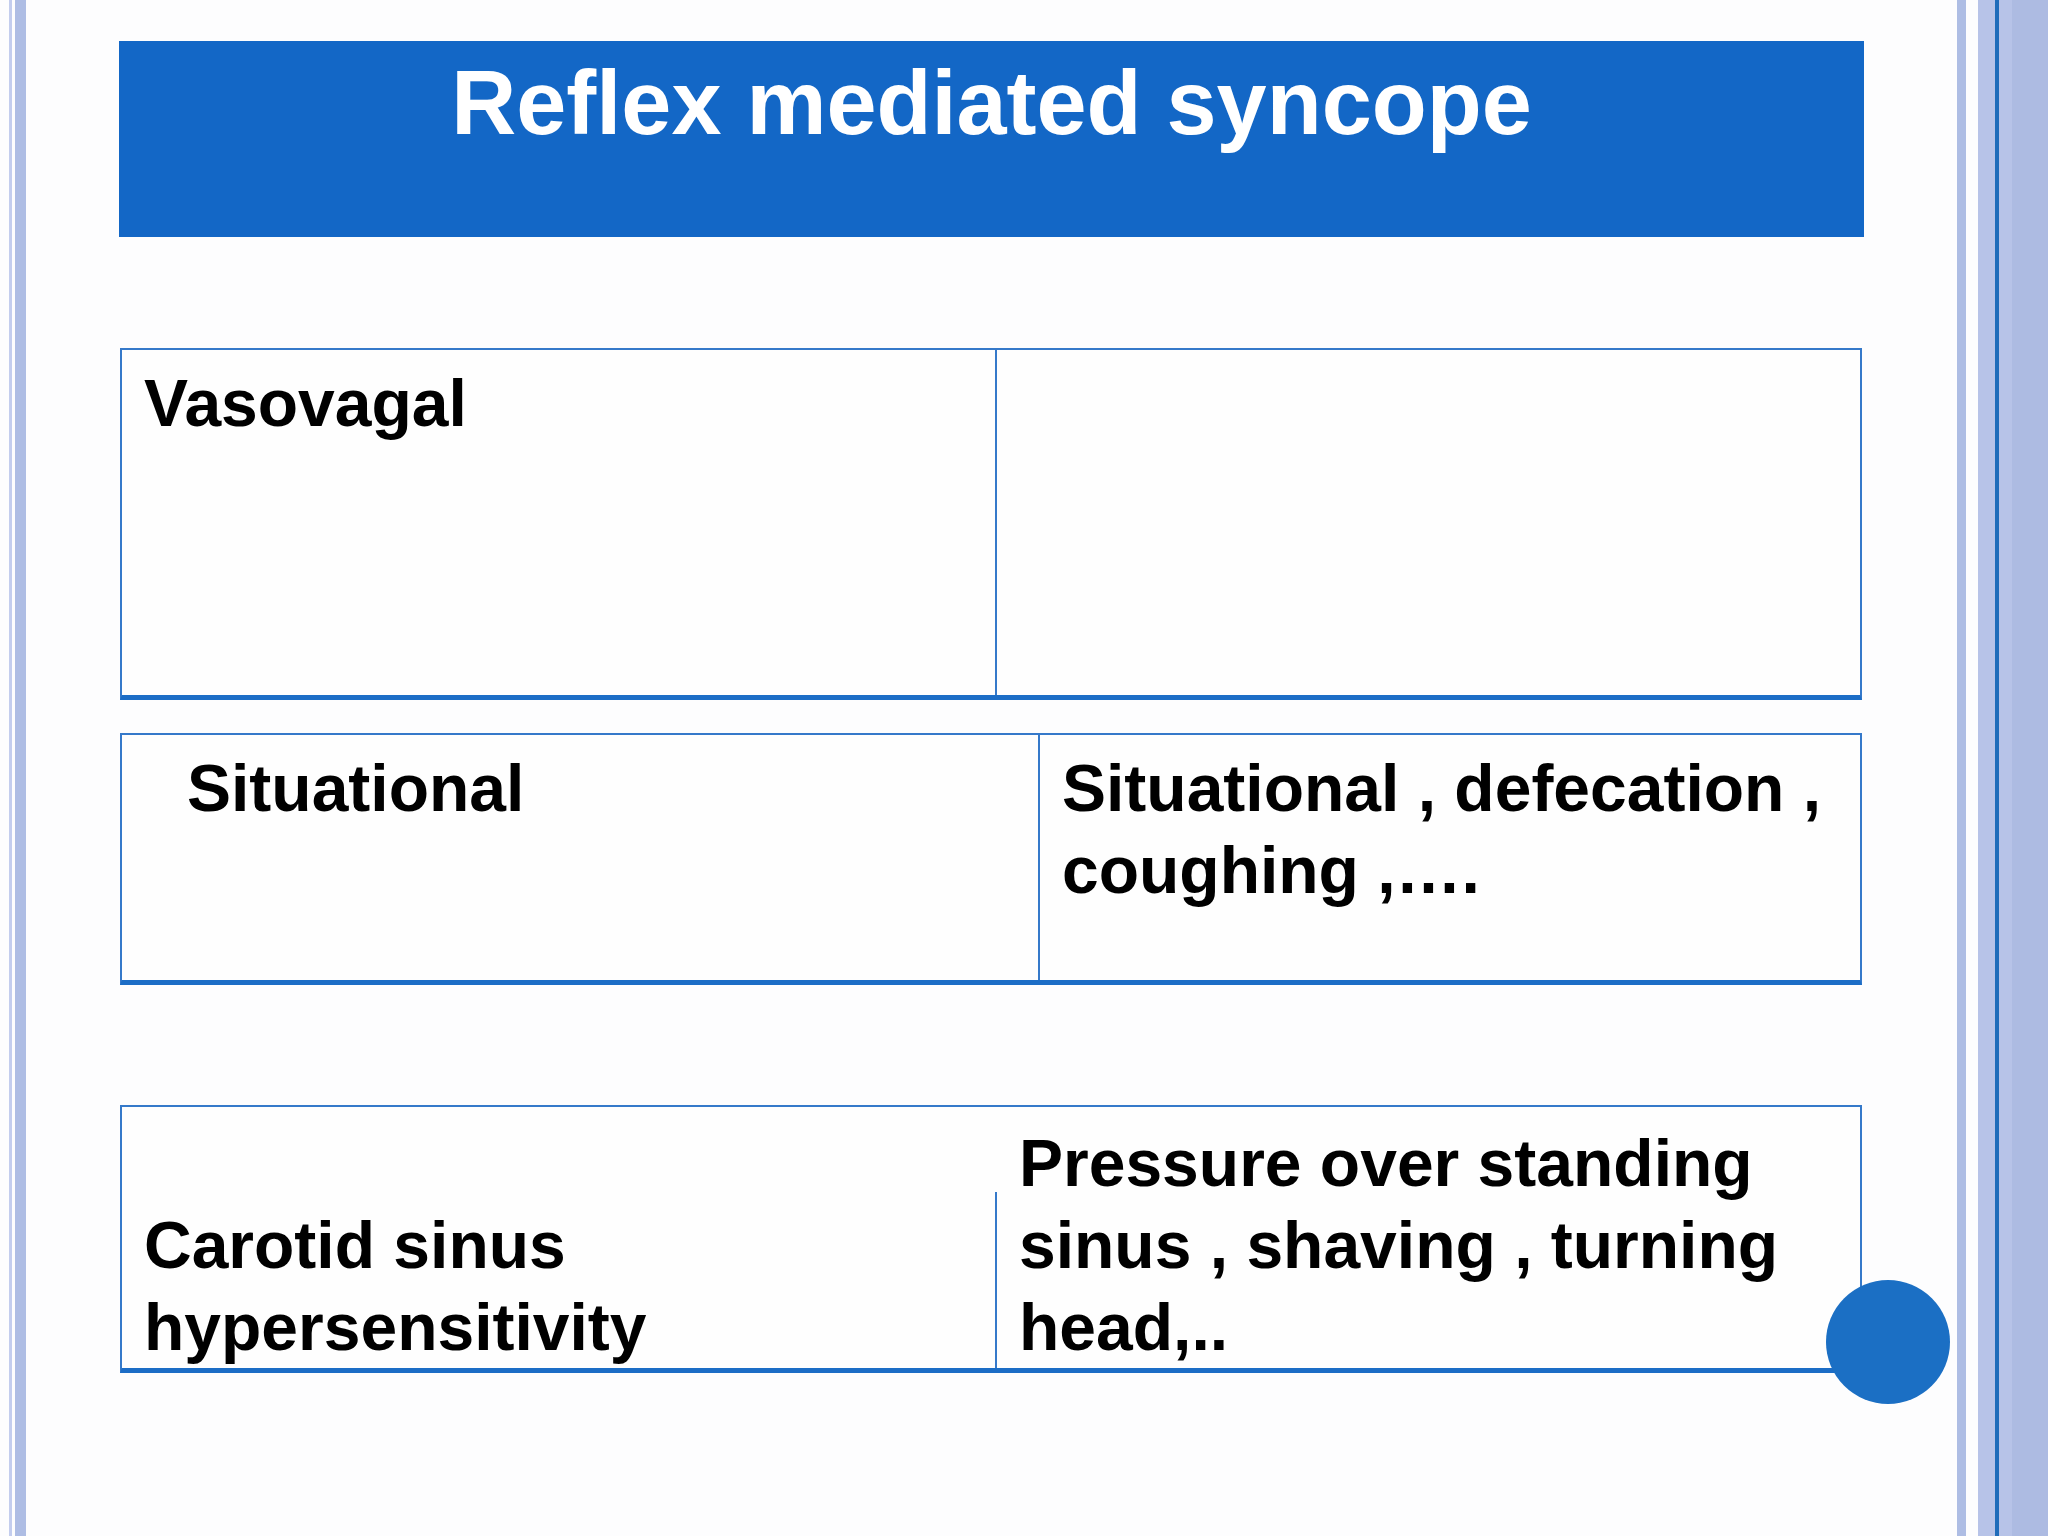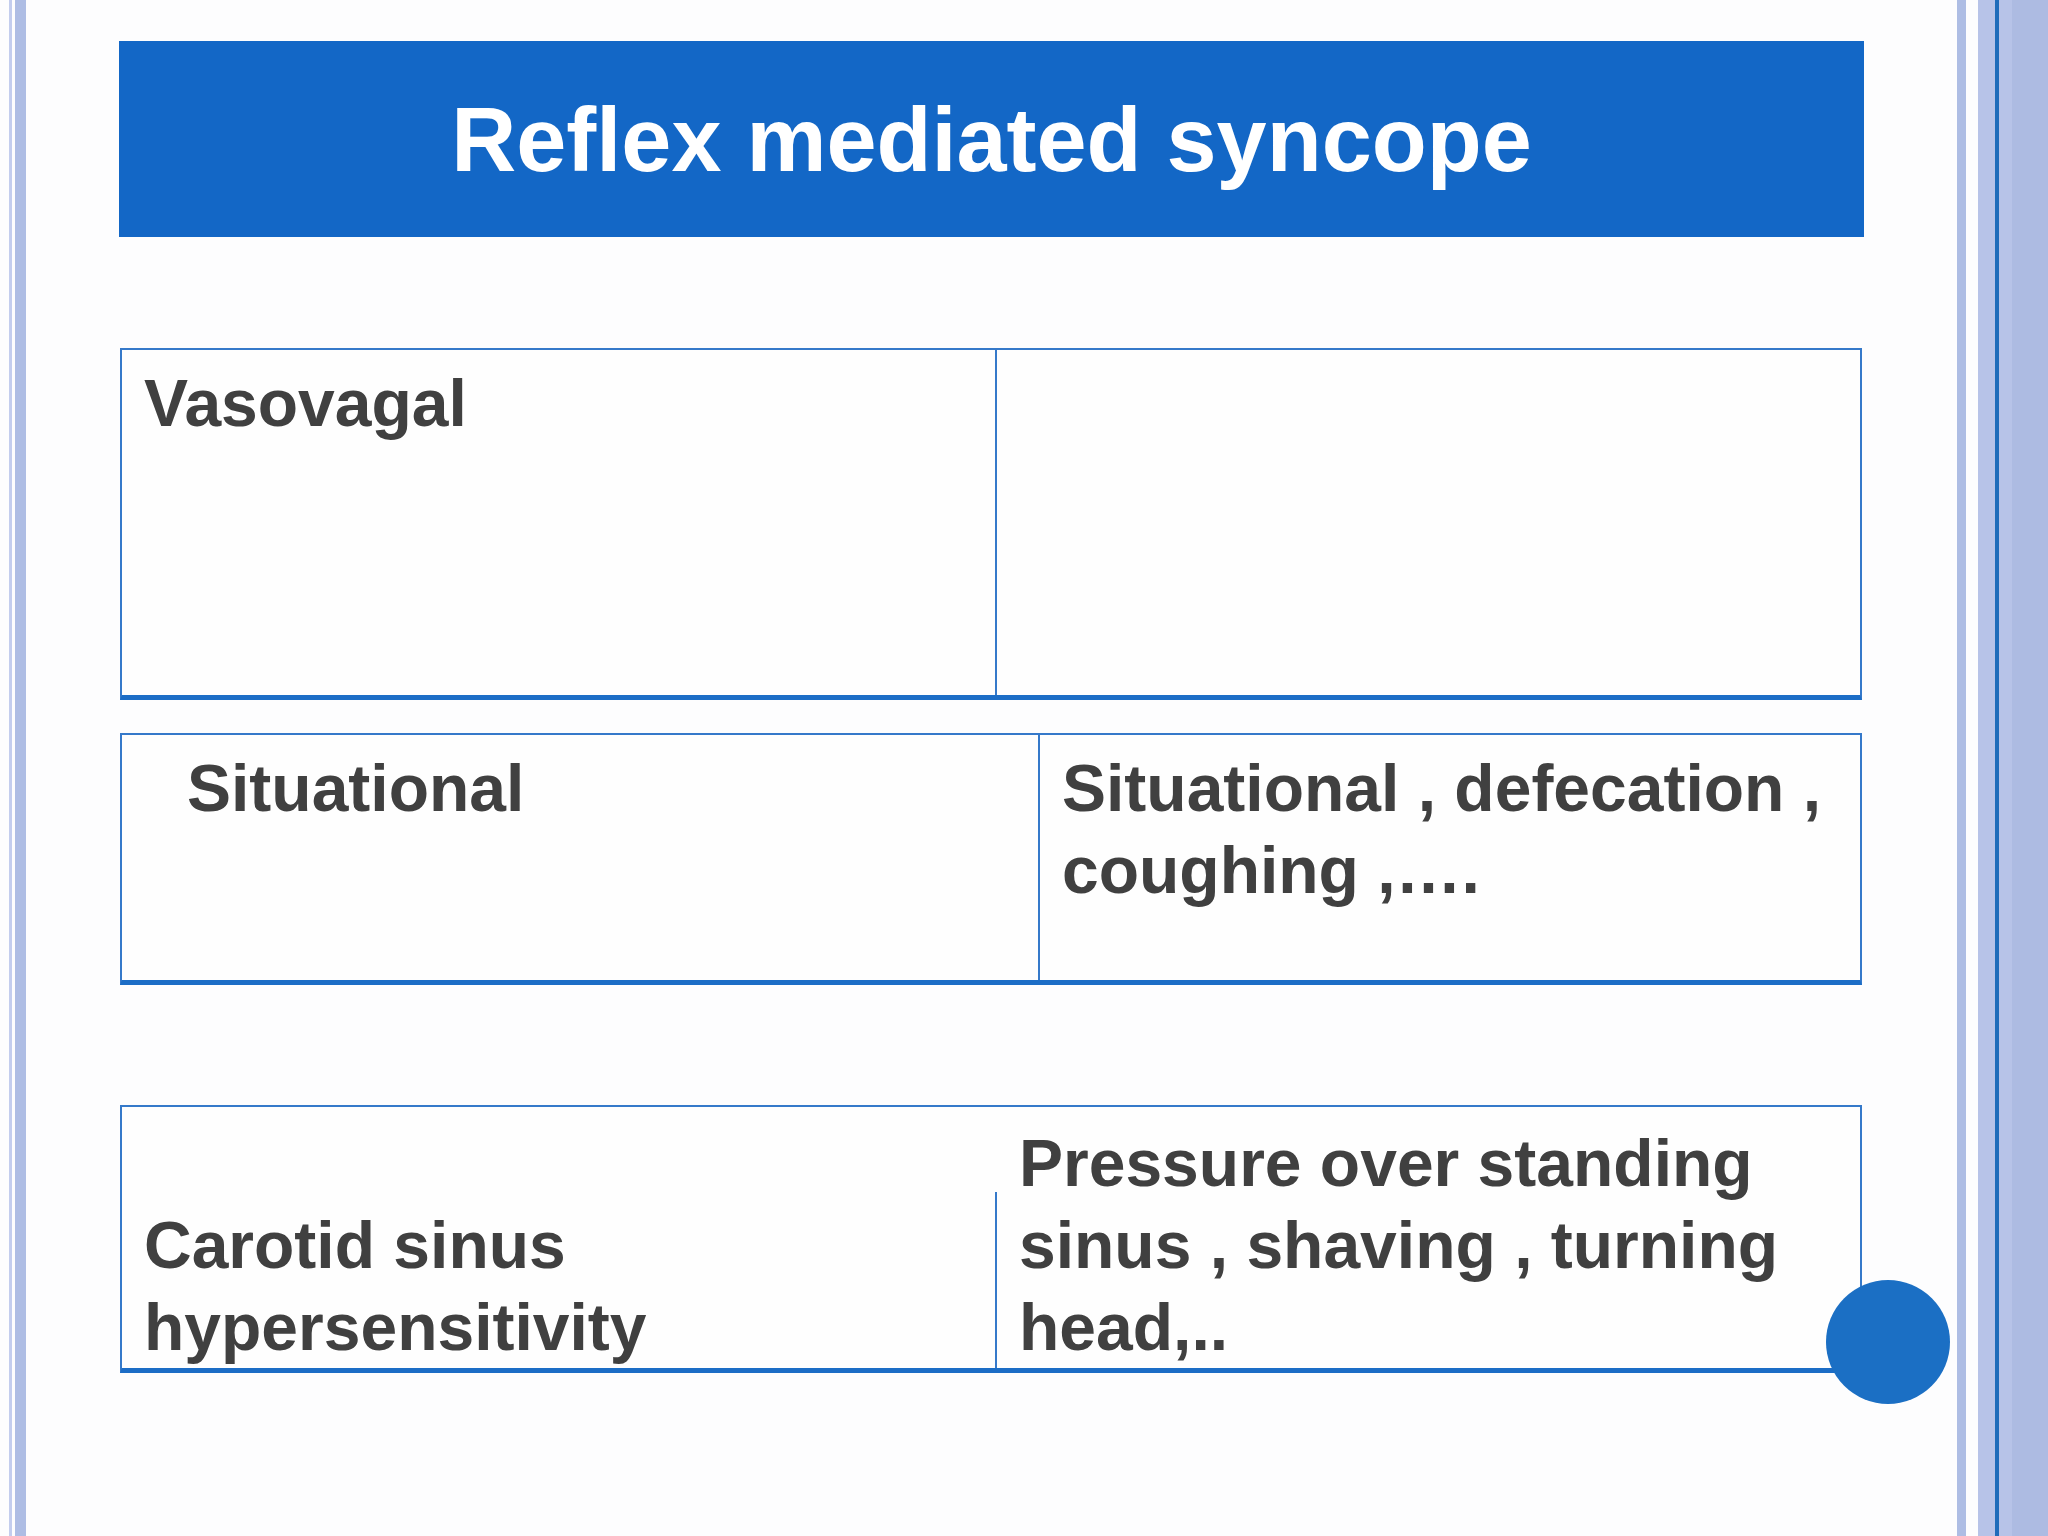--- a/index.html
+++ b/index.html
@@ -15,42 +15,42 @@
   .stripe-left-thin {left:9px;  width:3px; background:#c3cdee;}
   .stripe-left-wide {left:15px; width:11px;background:#aebde4;}
   .stripe-right-a   {left:1957px;width:9px; background:#aebde4;}
   .stripe-right-b   {left:1978px;width:70px;background:#b7c3e8;}
   .stripe-right-line{left:1995px;width:4px; background:#1f6cba;}
   .stripe-right-band{left:2012px;width:36px;background:#adbbe2;}
   
   .title-bar{
     position:absolute;left:119px;top:41px;width:1745px;height:196px;
     background:#1367c6;
-    display:flex;justify-content:center;align-items:center;
+    display:flex;justify-content:center;align-items:flex-start;
     padding-top:2px;box-sizing:border-box;
   }
   .title-bar .title-text{
     color:#ffffff;font-weight:bold;font-size:90px;line-height:120px;
     letter-spacing:0;white-space:nowrap;
   }
   
   .trow{
     position:absolute;left:120px;width:1742px;
     display:flex;box-sizing:border-box;
     border:2px solid #3579ca;
     border-bottom:5px solid #1c6dc6;
     background:#fefefe;
   }
   .trow-1{top:348px;height:352px;}
   .trow-2{top:733px;height:252px;padding-left:43px;}
   .trow-3{top:1105px;height:268px;align-items:flex-end;}
   .cell{
     box-sizing:border-box;
     padding:12px 18px 0 22px;
-    font-weight:bold;color:#404040;
+    font-weight:bold;color:#000000;
     font-size:66px;line-height:82px;
     white-space:pre-line;
   }
   .cell-term{width:875px;border-right:2px solid #3579ca;}
   .cell-desc{flex:1;}
   
   .accent-circle{
     position:absolute;left:1826px;top:1280px;width:124px;height:124px;
     border-radius:50%;background:#1b6fc4;z-index:5;
   }

